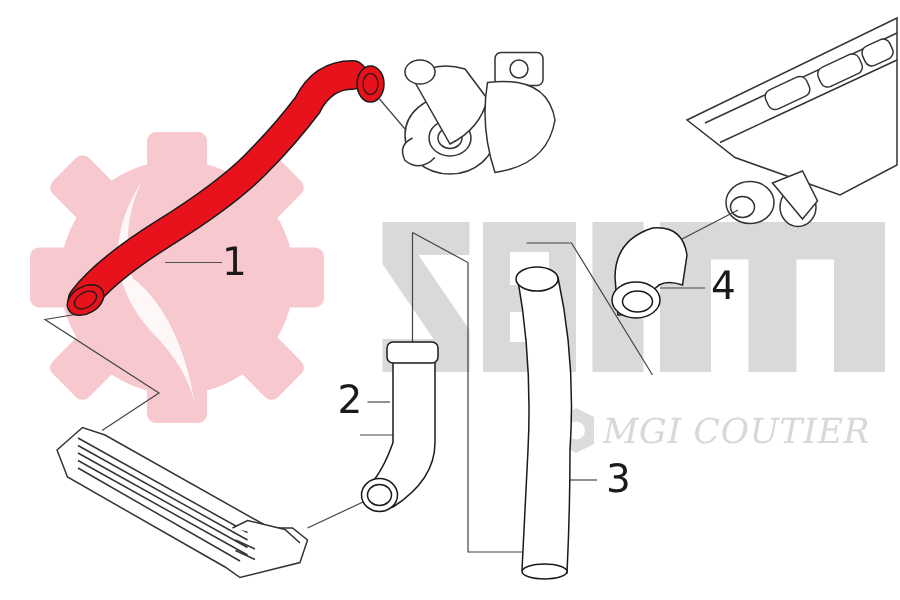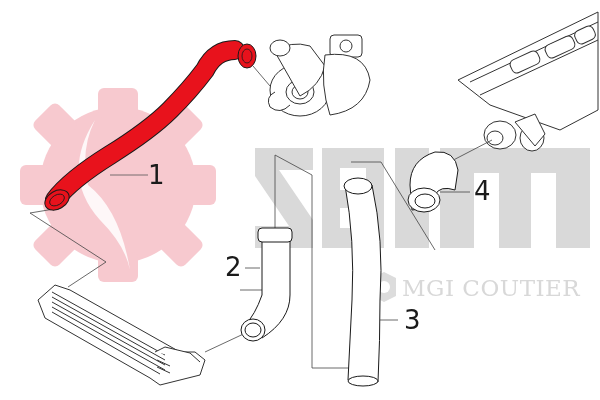--- a/index.html
+++ b/index.html
@@ -1,19 +1,19 @@
 <!DOCTYPE html>
 <html><head>
 <meta charset="utf-8">
 <style>
   html, body { margin:0; padding:0; background:#ffffff; }
   #stage { position:relative; width:600px; height:400px; overflow:hidden; background:#ffffff; font-family:"DejaVu Sans", sans-serif; }
   svg { position:absolute; left:0; top:0; }
   .callout { position:absolute; font-family:"DejaVu Sans", sans-serif; font-size:26px; color:#1a1a1a; line-height:1; }
-  .brand { position:absolute; font-family:"DejaVu Serif", serif; font-size:23px; color:#d8d8d8; letter-spacing:0.5px; }
+  .brand { position:absolute; font-family:"DejaVu Serif", serif; font-size:23px; color:#d8d8d8; letter-spacing:0.5px;font-style:italic; }
 </style>
 </head>
 <body>
 
 <div id="stage">
 
   <svg width="600" height="400" viewBox="0 0 600 400">
 
     <g fill="#f7c9cf">
       <circle cx="118" cy="185" r="78"></circle>

